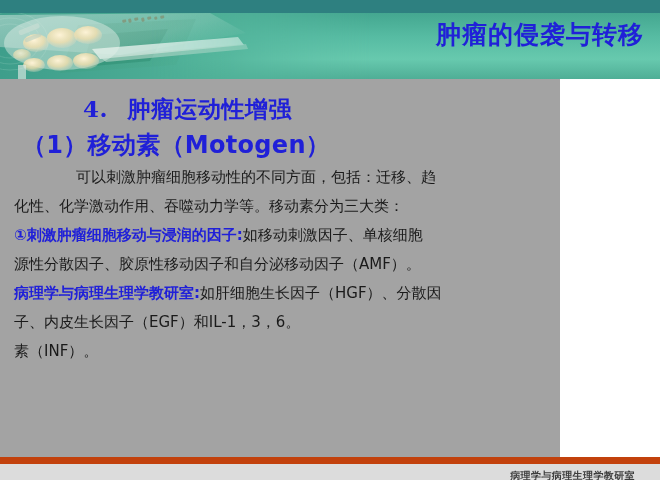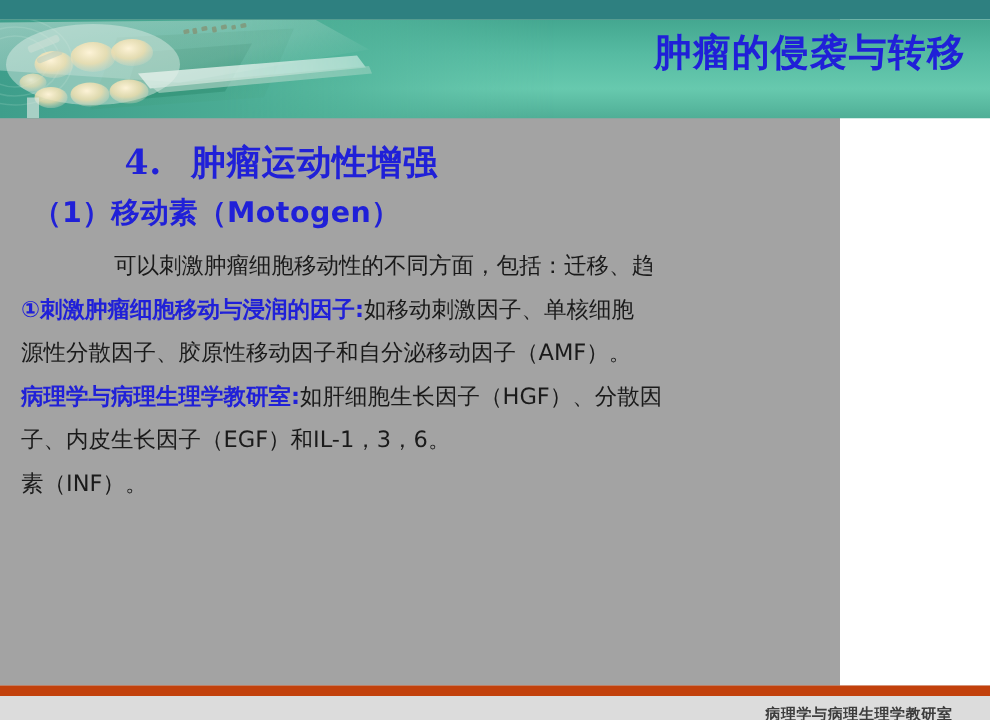--- a/index.html
+++ b/index.html
@@ -93,21 +93,21 @@
     line-height: 1.1;
     letter-spacing: 0.5px;
     margin-left: 47px;
   }
   .heading-1 .num { font-family: "DejaVu Serif", "Liberation Serif", serif; }
 
   .heading-2 {
     position: absolute;
     left: 22px;
     top: 53px;
-    font-size: 19px;
+    font-size: 24px;
     font-weight: bold;
     color: #2020d8;
     white-space: nowrap;
     line-height: 1.1;
     letter-spacing: 0.3px;
   }
 
   .body-block {
     position: absolute;
     left: 14px;
@@ -237,20 +237,21 @@
       <span class="num">4.</span>
       <span style="display:inline-block;width:11px"></span><span>肿瘤运动性增强</span>
     </div>
 
     <div class="heading-2">（1）移动素（Motogen）</div>
 
     <div class="body-block">
 
       <div class="body-line"><span class="indent"></span><span>可以刺激肿瘤细胞移动性的不同方面，包括：迁移、趋</span></div>
 
+      <div class="body-line">化性、化学激动作用、吞噬动力学等。移动素分为三大类：</div>
 
       <div class="body-line"><span class="blue-lead">①刺激肿瘤细胞移动与浸润的因子:</span><span>如移动刺激因子、单核细胞</span></div>
 
       <div class="body-line">源性分散因子、胶原性移动因子和自分泌移动因子（AMF）。</div>
 
       <div class="body-line"><span class="blue-lead">病理学与病理生理学教研室:</span><span>如肝细胞生长因子（HGF）、分散因</span></div>
 
       <div class="body-line">子、内皮生长因子（EGF）和IL-1，3，6。</div>
 
 

